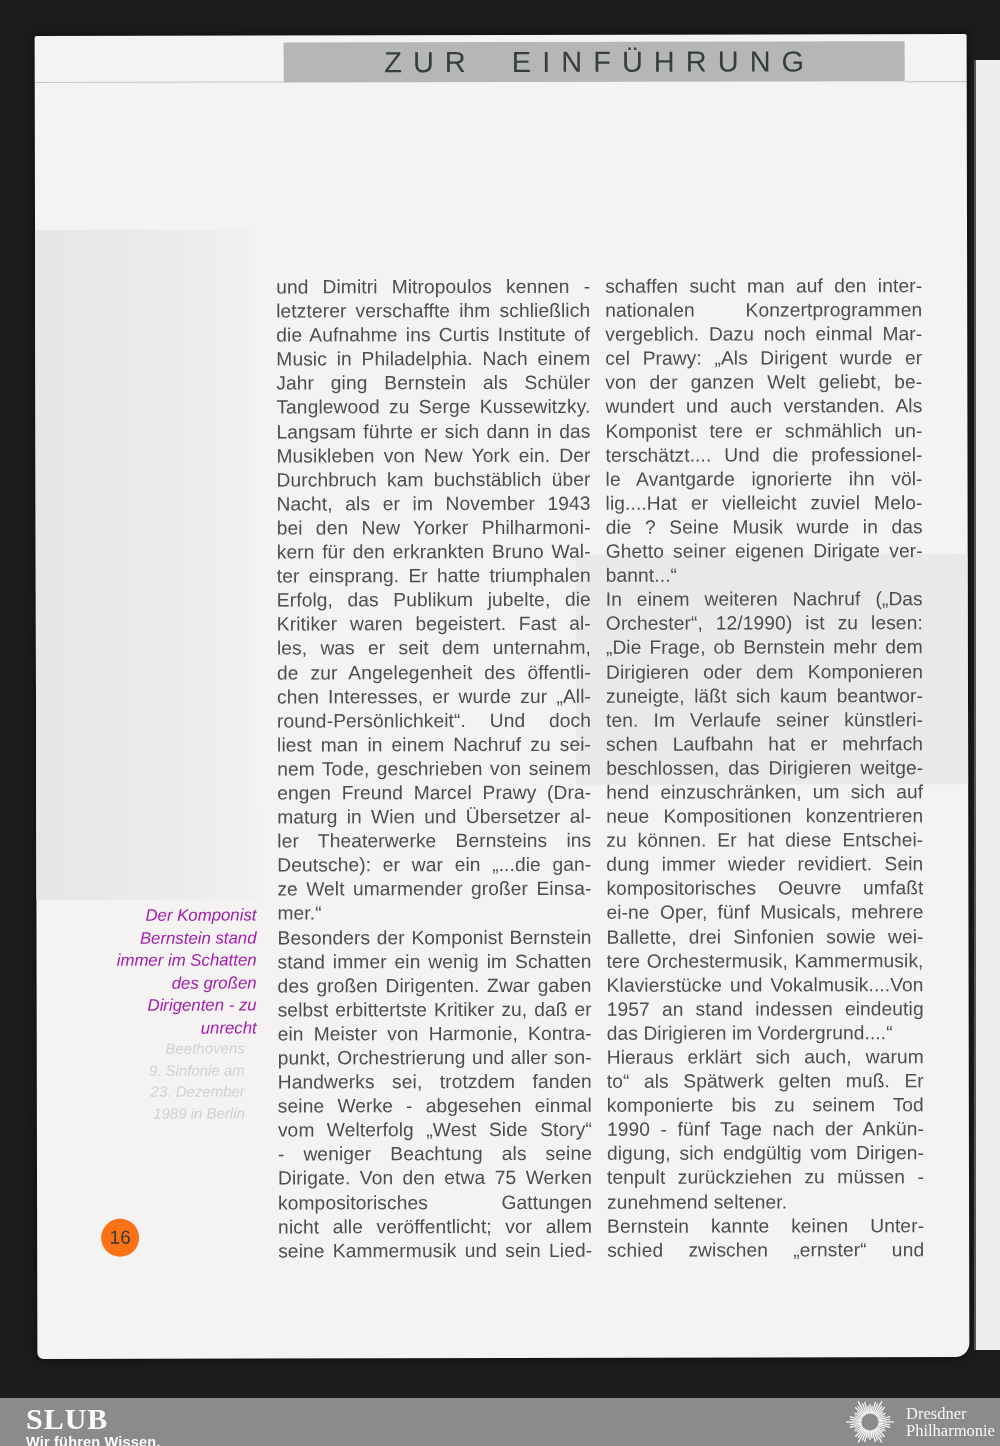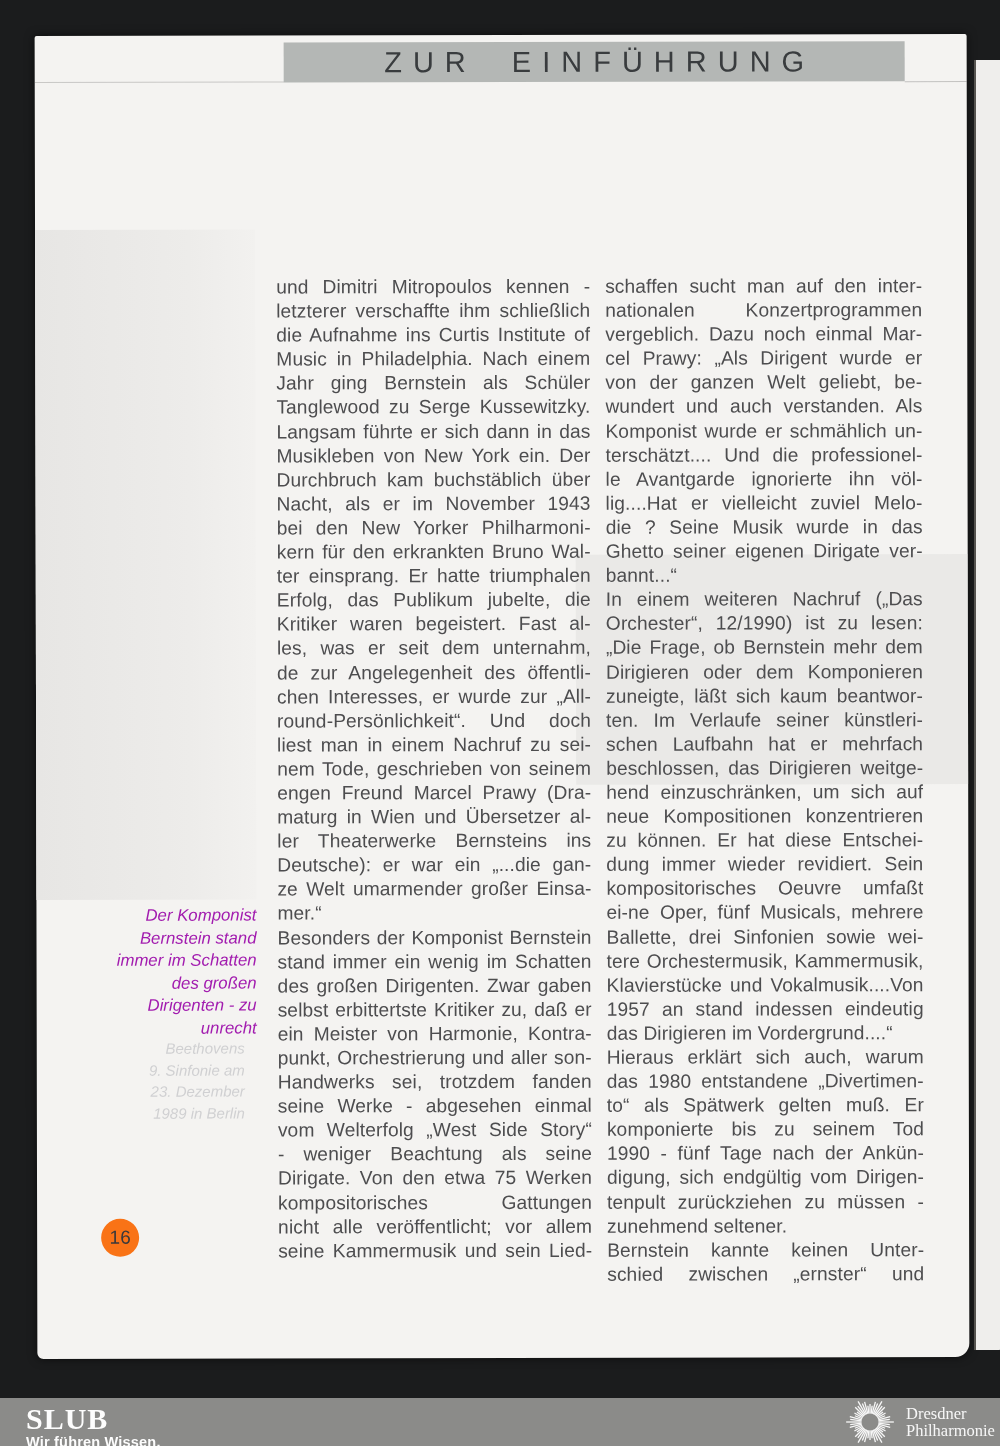--- a/index.html
+++ b/index.html
@@ -165,21 +165,21 @@
       <div class="tline">seine Kammermusik und sein Lied-</div>
     </div>
 
   <div class="text-col col-right">
       <div class="tline">schaffen sucht man auf den inter-</div>
       <div class="tline">nationalen Konzertprogrammen</div>
       <div class="tline">vergeblich. Dazu noch einmal Mar-</div>
       <div class="tline">cel Prawy: „Als Dirigent wurde er</div>
       <div class="tline">von der ganzen Welt geliebt, be-</div>
       <div class="tline">wundert und auch verstanden. Als</div>
-      <div class="tline">Komponist wurde er schmählich un-</div>
+      <div class="tline">Komponist tere er schmählich un-</div>
       <div class="tline">terschätzt.... Und die professionel-</div>
       <div class="tline">le Avantgarde ignorierte ihn völ-</div>
       <div class="tline">lig....Hat er vielleicht zuviel Melo-</div>
       <div class="tline">die ? Seine Musik wurde in das</div>
       <div class="tline">Ghetto seiner eigenen Dirigate ver-</div>
       <div class="tline para-end">bannt...“</div>
       <div class="tline">In einem weiteren Nachruf („Das</div>
       <div class="tline">Orchester“, 12/1990) ist zu lesen:</div>
       <div class="tline">„Die Frage, ob Bernstein mehr dem</div>
       <div class="tline">Dirigieren oder dem Komponieren</div>
@@ -192,21 +192,20 @@
       <div class="tline">zu können. Er hat diese Entschei-</div>
       <div class="tline">dung immer wieder revidiert. Sein</div>
       <div class="tline">kompositorisches Oeuvre umfaßt</div>
       <div class="tline">ei-ne Oper, fünf Musicals, mehrere</div>
       <div class="tline">Ballette, drei Sinfonien sowie wei-</div>
       <div class="tline">tere Orchestermusik, Kammermusik,</div>
       <div class="tline">Klavierstücke und Vokalmusik....Von</div>
       <div class="tline">1957 an stand indessen eindeutig</div>
       <div class="tline para-end">das Dirigieren im Vordergrund....“</div>
       <div class="tline">Hieraus erklärt sich auch, warum</div>
-      <div class="tline">das 1980 entstandene „Divertimen-</div>
       <div class="tline">to“ als Spätwerk gelten muß. Er</div>
       <div class="tline">komponierte bis zu seinem Tod</div>
       <div class="tline">1990 - fünf Tage nach der Ankün-</div>
       <div class="tline">digung, sich endgültig vom Dirigen-</div>
       <div class="tline">tenpult zurückziehen zu müssen -</div>
       <div class="tline para-end">zunehmend seltener.</div>
       <div class="tline">Bernstein kannte keinen Unter-</div>
       <div class="tline">schied zwischen „ernster“ und</div>
     </div>
 

